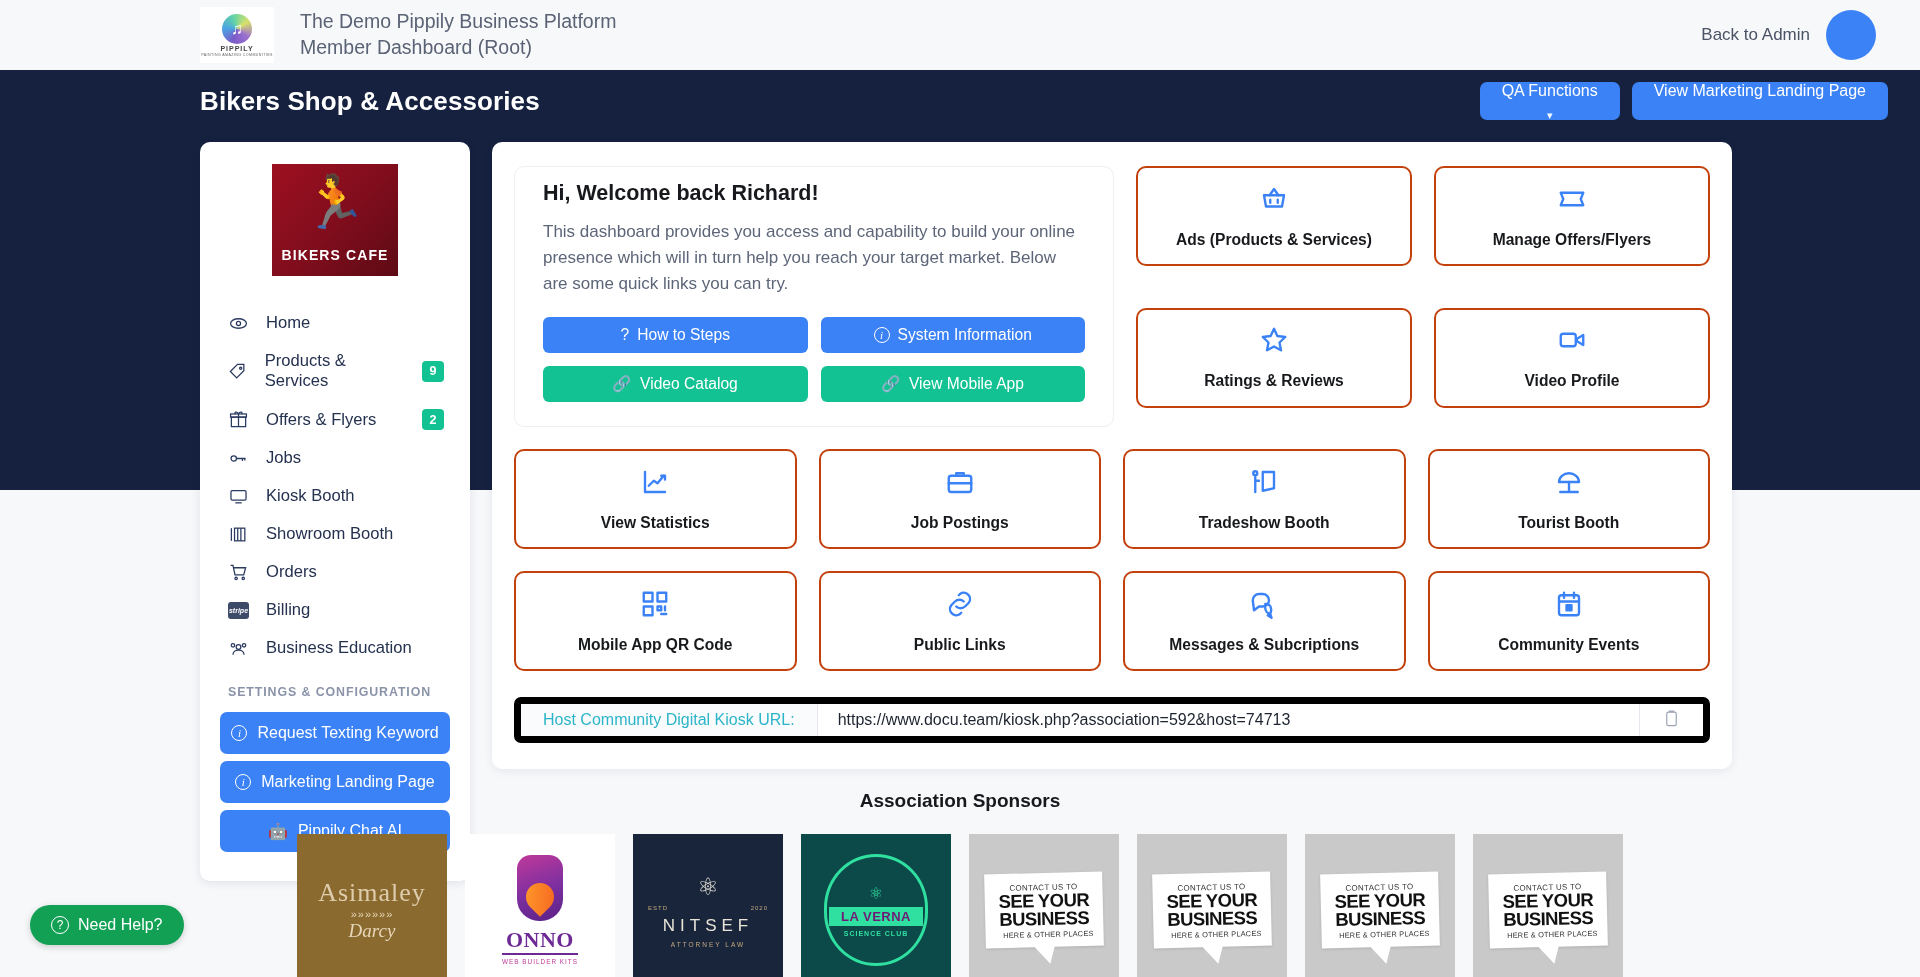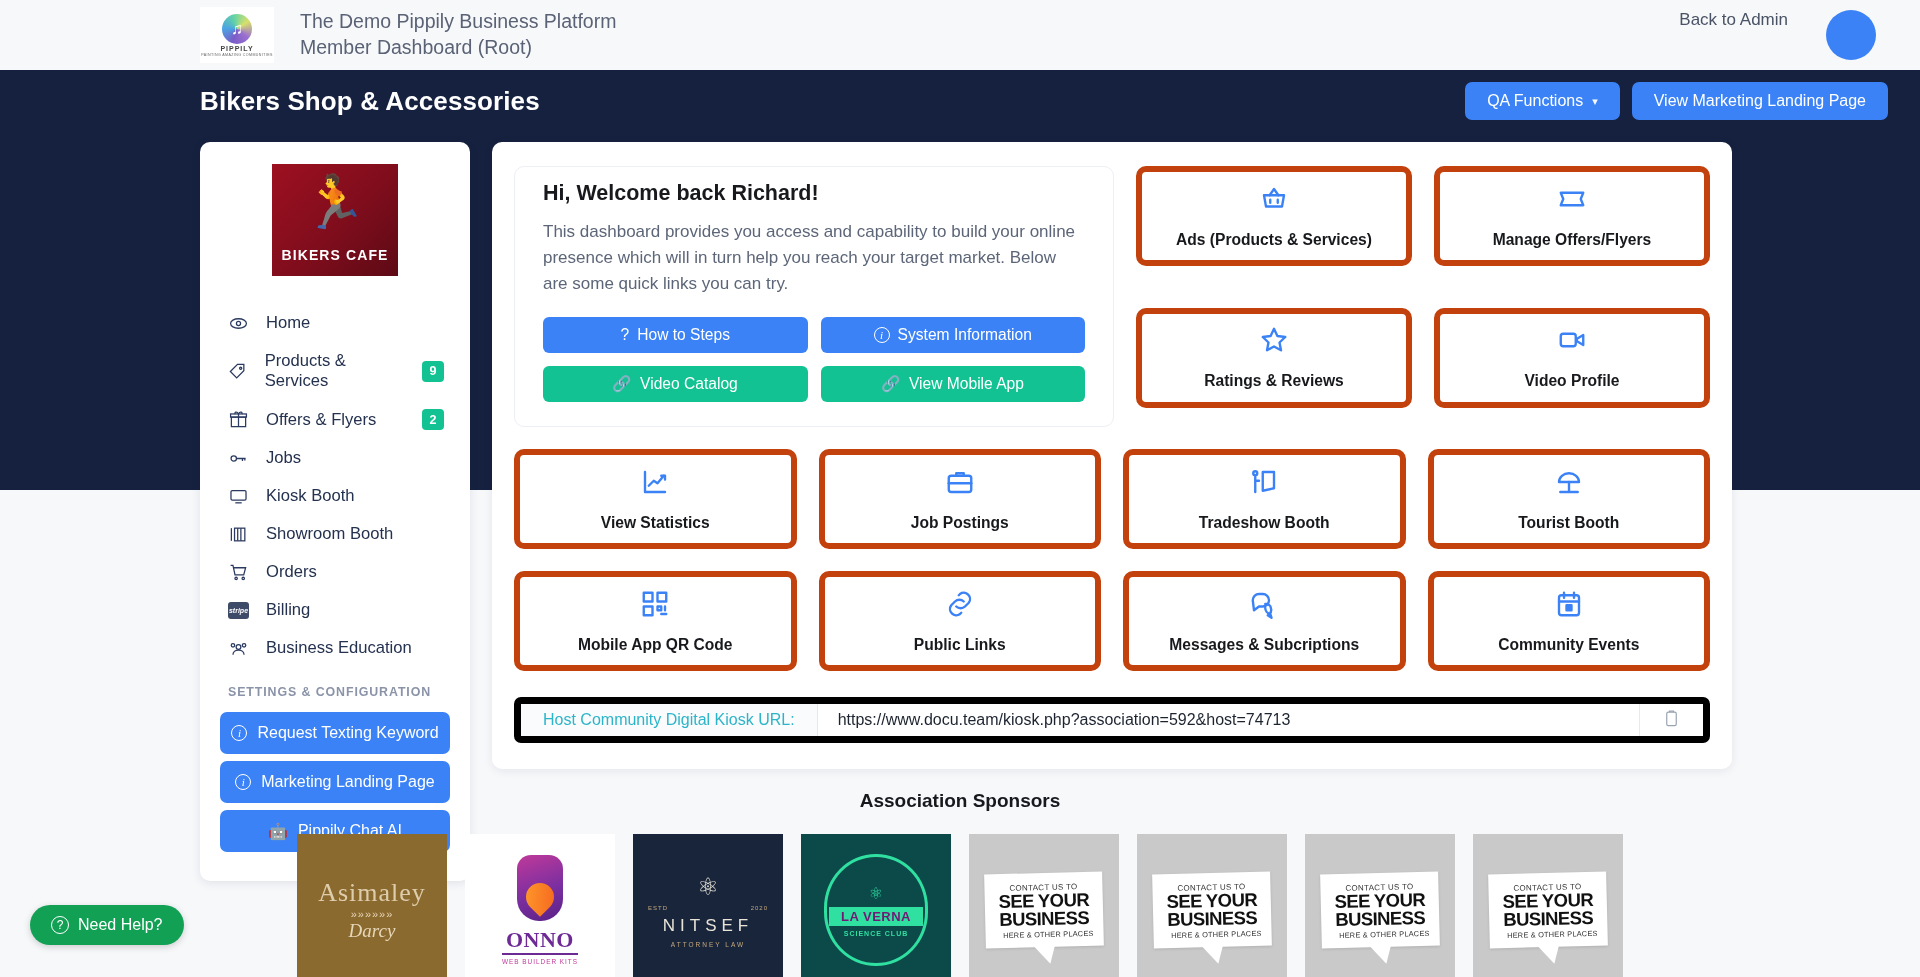--- a/index.html
+++ b/index.html
@@ -30,39 +30,39 @@
   }
   .logo-orb::after {
     content: "♫"; position: absolute; inset: 0;
     display: flex; align-items: center; justify-content: center;
     color: #fff; font-size: 16px;
   }
   .logo-word { font-size: 7px; letter-spacing: 1px; color: #444; font-weight: bold; }
   .logo-tag { font-size: 3.6px; letter-spacing: .4px; color: #666; }
   .brand-title { font-size: 19.5px; color: #5a6275; line-height: 1.33; font-weight: 400; }
 
-  .topbar-right { margin-left: auto; display: flex; align-items: flex-start; gap: 38px; }
+  .topbar-right { margin-left: auto; display: flex; align-items: center; gap: 16px; }
   .back-admin { font-size: 17px; color: #4a5365; cursor: pointer; }
   .avatar { width: 50px; height: 50px; border-radius: 50%; background: #3b82f6; cursor: pointer; }
 
   
   .dark-band {
     position: absolute; top: 70px; left: 0; width: 1920px; height: 420px;
     background: #16213f;
   }
   .band-head {
     position: absolute; top: 70px; left: 0; width: 1920px; height: 62px;
     display: flex; align-items: center; padding: 0 32px 0 200px;
   }
   .band-title { font-size: 26px; font-weight: bold; color: #fff; letter-spacing: .1px; }
   .band-actions { margin-left: auto; display: flex; gap: 12px; }
   .btn-blue {
     background: #3b82f6; color: #fff; border: none; border-radius: 7px;
     font-size: 16px; font-family: inherit; padding: 0 22px; height: 38px;
-    display: flex; align-items: center; gap: 9px; cursor: pointer; white-space: nowrap;
+    display: flex; align-items: center; gap: 9px; cursor: pointer; white-space: nowrap; flex-direction: column;
   }
   .caret { font-size: 11px; opacity: .95; }
 
   
   .sidebar {
     position: absolute; top: 142px; left: 200px; width: 270px;
     background: #fff; border-radius: 10px; padding: 22px 0 22px;
     box-shadow: 0 2px 10px rgba(20,30,60,.10);
   }
   .shop-logo {
@@ -126,21 +126,21 @@
   .wbtns { display: grid; grid-template-columns: 1fr 1fr; gap: 13px; }
   .wbtn {
     height: 36px; border-radius: 6px; color: #fff; font-size: 15.6px;
     display: flex; align-items: center; justify-content: center; gap: 8px;
     cursor: pointer; border: none; font-family: inherit;
   }
   .wbtn.blue { background: #3b82f6; }
   .wbtn.green { background: #12c292; }
 
   .tile {
-    border: 6px solid #c2410c; border-radius: 10px;
+    border: 2px solid #c2410c; border-radius: 10px;
     display: flex; flex-direction: column; align-items: center; justify-content: center;
     gap: 13px; cursor: pointer; background: #fff; padding: 26px 8px;
   }
   .tile svg { width: 30px; height: 30px; stroke: #3b82f6; fill: none; stroke-width: 1.9;
               stroke-linecap: round; stroke-linejoin: round; }
   .tile-label { font-size: 15.6px; font-weight: bold; color: #17191c; text-align: center; }
 
   .grid-rows { display: grid; grid-template-columns: repeat(4, 1fr); gap: 22px; margin-top: 22px; }
   .grid-rows .tile { height: 100px; }
   .grid-top .tile { height: 100px; }

